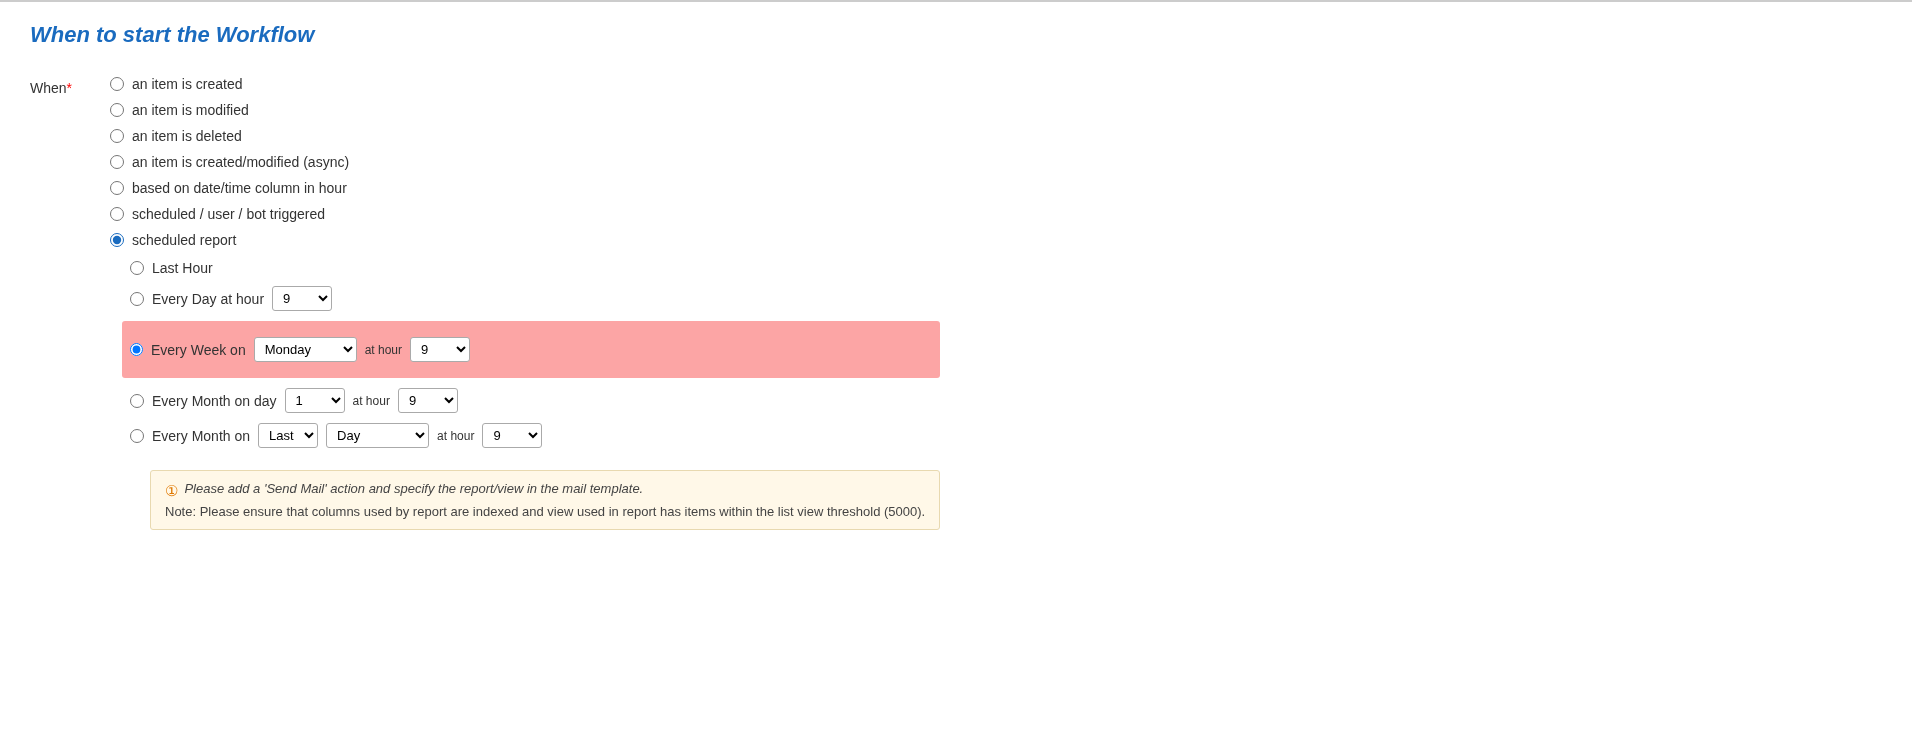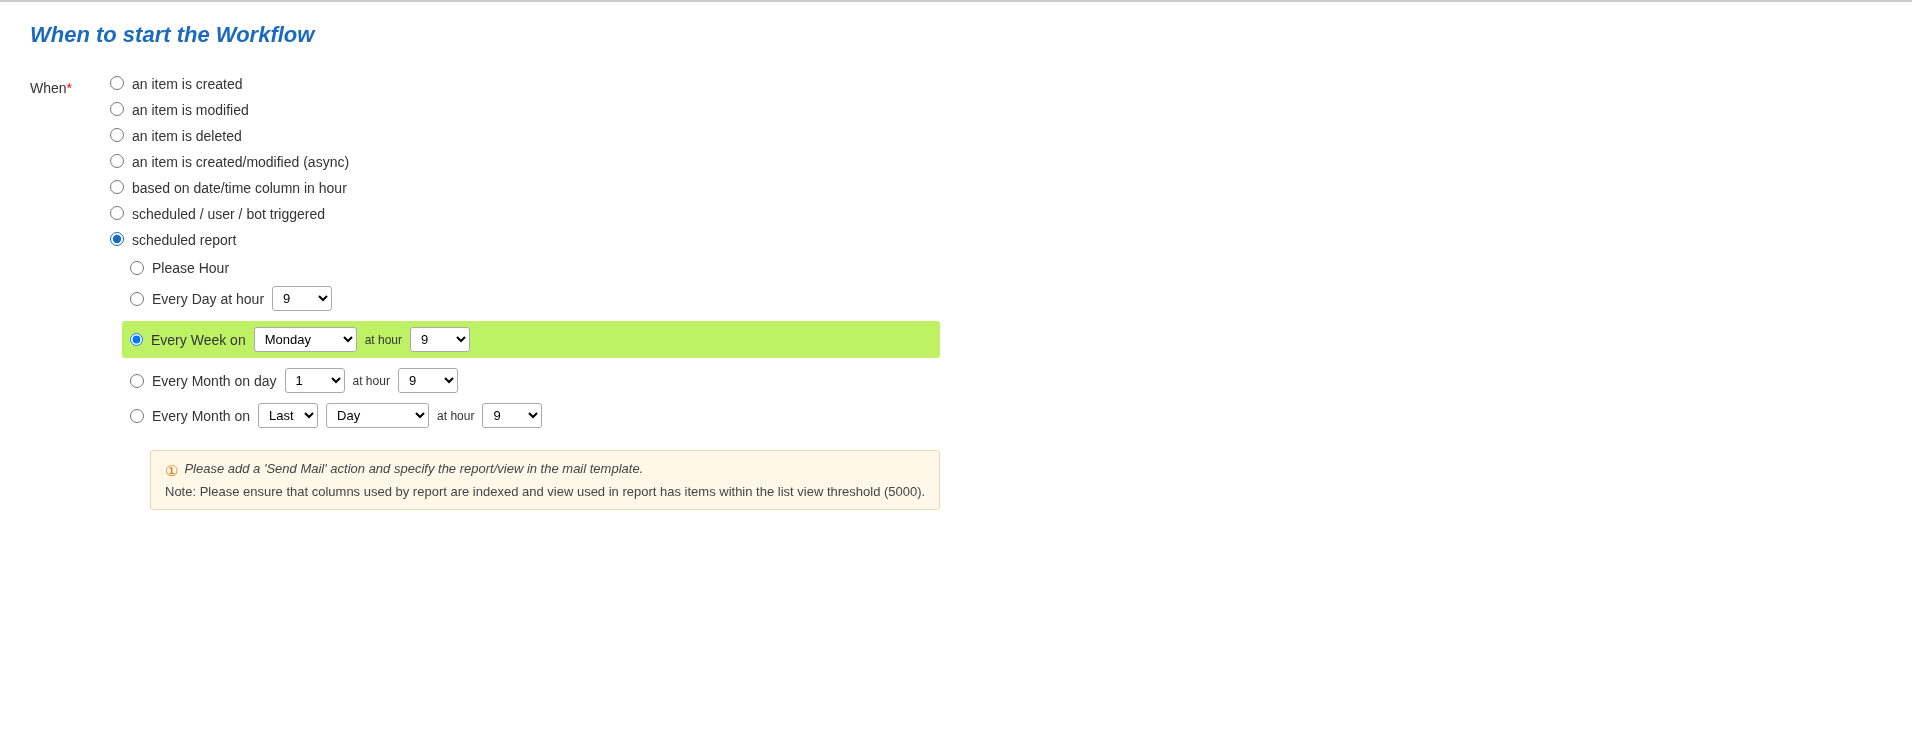--- a/index.html
+++ b/index.html
@@ -36,21 +36,21 @@
     .required-star {
       color: red;
     }
     .radio-group {
       display: flex;
       flex-direction: column;
       gap: 10px;
     }
     .radio-item {
       display: flex;
-      align-items: flex-start;
+      align-items: center;
       gap: 8px;
       cursor: pointer;
     }
     .radio-item input[type="radio"] {
       width: 14px;
       height: 14px;
       cursor: pointer;
       accent-color: #1a6bbf;
     }
     .radio-label {
@@ -74,22 +74,22 @@
       width: 14px;
       height: 14px;
       cursor: pointer;
       accent-color: #1a6bbf;
     }
     .sub-radio-label {
       font-size: 14px;
       color: #333;
     }
     .highlighted-row {
-      background: #bef264;
-      padding: 6px 8px;
+      background: #fca5a5;
+      padding: 16px 8px;
       border-radius: 3px;
       display: flex;
       align-items: center;
       gap: 8px;
       margin-left: -8px;
     }
     .inline-select {
       border: 1px solid #aaa;
       border-radius: 3px;
       padding: 3px 6px;
@@ -179,21 +179,21 @@
       </label>
       <label class="radio-item">
         <input type="radio" name="when_trigger" checked="" style="">
         <span class="radio-label">scheduled report</span>
       </label>
 
       <div class="sub-options">
 
         <label class="sub-radio-item">
           <input type="radio" name="scheduled_type" style="">
-          <span class="sub-radio-label">Please Hour</span>
+          <span class="sub-radio-label">Last Hour</span>
         </label>
 
         <div class="sub-radio-item">
           <input type="radio" name="scheduled_type" style="">
           <span class="sub-radio-label">Every Day at hour</span>
           <select class="inline-select">
             <option value="9" selected="">9</option>
             <option>0</option><option>1</option><option>2</option><option>3</option><option>4</option>
             <option>5</option><option>6</option><option>7</option><option>8</option><option>10</option>
             <option>11</option><option>12</option><option>13</option><option>14</option><option>15</option>

